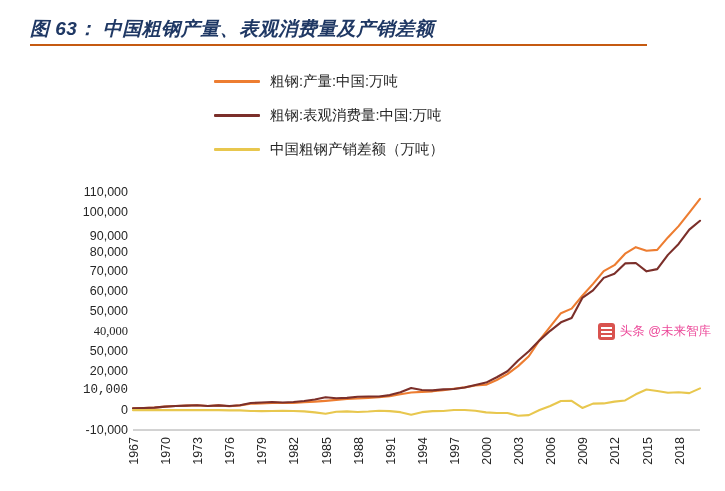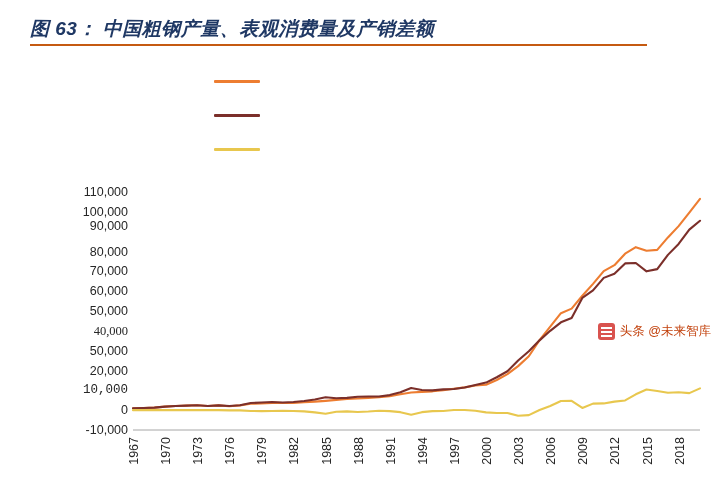--- a/index.html
+++ b/index.html
@@ -136,51 +136,54 @@
   .wm-badge::before {
     content: "";
     position: absolute;
     left: 3px; top: 4px;
     width: 11px; height: 2px;
     background: #fff;
     box-shadow: 0 4px 0 #fff, 0 8px 0 #fff;
   }
   .wm-text {
     font-size: 12.5px;
-    color: #c2410c;
+    color: #ec4899;
     white-space: nowrap;
   }
 </style>
 </head>
 <body>
 
 <div class="figure">
 
   <div class="title-bar">
     <span class="title-text">图 63： 中国粗钢产量、表观消费量及产销差额</span>
   </div>
   <div class="title-rule"></div>
 
   <div class="legend" id="legend-root">
       <div class="legend-item">
         <span class="legend-swatch" style="background: rgb(237, 125, 49);"></span>
+        <span class="legend-label">粗钢:产量:中国:万吨</span>
       </div>
       <div class="legend-item">
         <span class="legend-swatch" style="background: rgb(123, 47, 42);"></span>
+        <span class="legend-label">粗钢:表观消费量:中国:万吨</span>
       </div>
       <div class="legend-item">
         <span class="legend-swatch" style="background: rgb(232, 199, 78);"></span>
+        <span class="legend-label">中国粗钢产销差额（万吨）</span>
       </div>
     </div>
 
   <div class="plot-wrap">
     <div class="y-axis-labels" id="ylabels">
         <div class="y-tick" style="top: 4px;">110,000</div>
         <div class="y-tick" style="top: 23.8333px; text-align: center;">100,000</div>
-        <div class="y-tick" style="top: 38px;">90,000</div>
+        <div class="y-tick" style="top: 48px;">90,000</div>
         <div class="y-tick" style="top: 63.5px;">80,000</div>
         <div class="y-tick" style="top: 83.3333px;">70,000</div>
         <div class="y-tick" style="top: 103.167px;">60,000</div>
         <div class="y-tick" style="top: 123px;">50,000</div>
         <div class="y-tick" style="top: 142.833px; font-family: Liberation Serif, serif;">40,000</div>
         <div class="y-tick" style="top: 162.667px;">50,000</div>
         <div class="y-tick" style="top: 182.5px;">20,000</div>
         <div class="y-tick" style="top: 202.333px; font-family: Liberation Mono, monospace;">10,000</div>
         <div class="y-tick" style="top: 222.167px;">0</div>
         <div class="y-tick" style="top: 242px;">-10,000</div>

